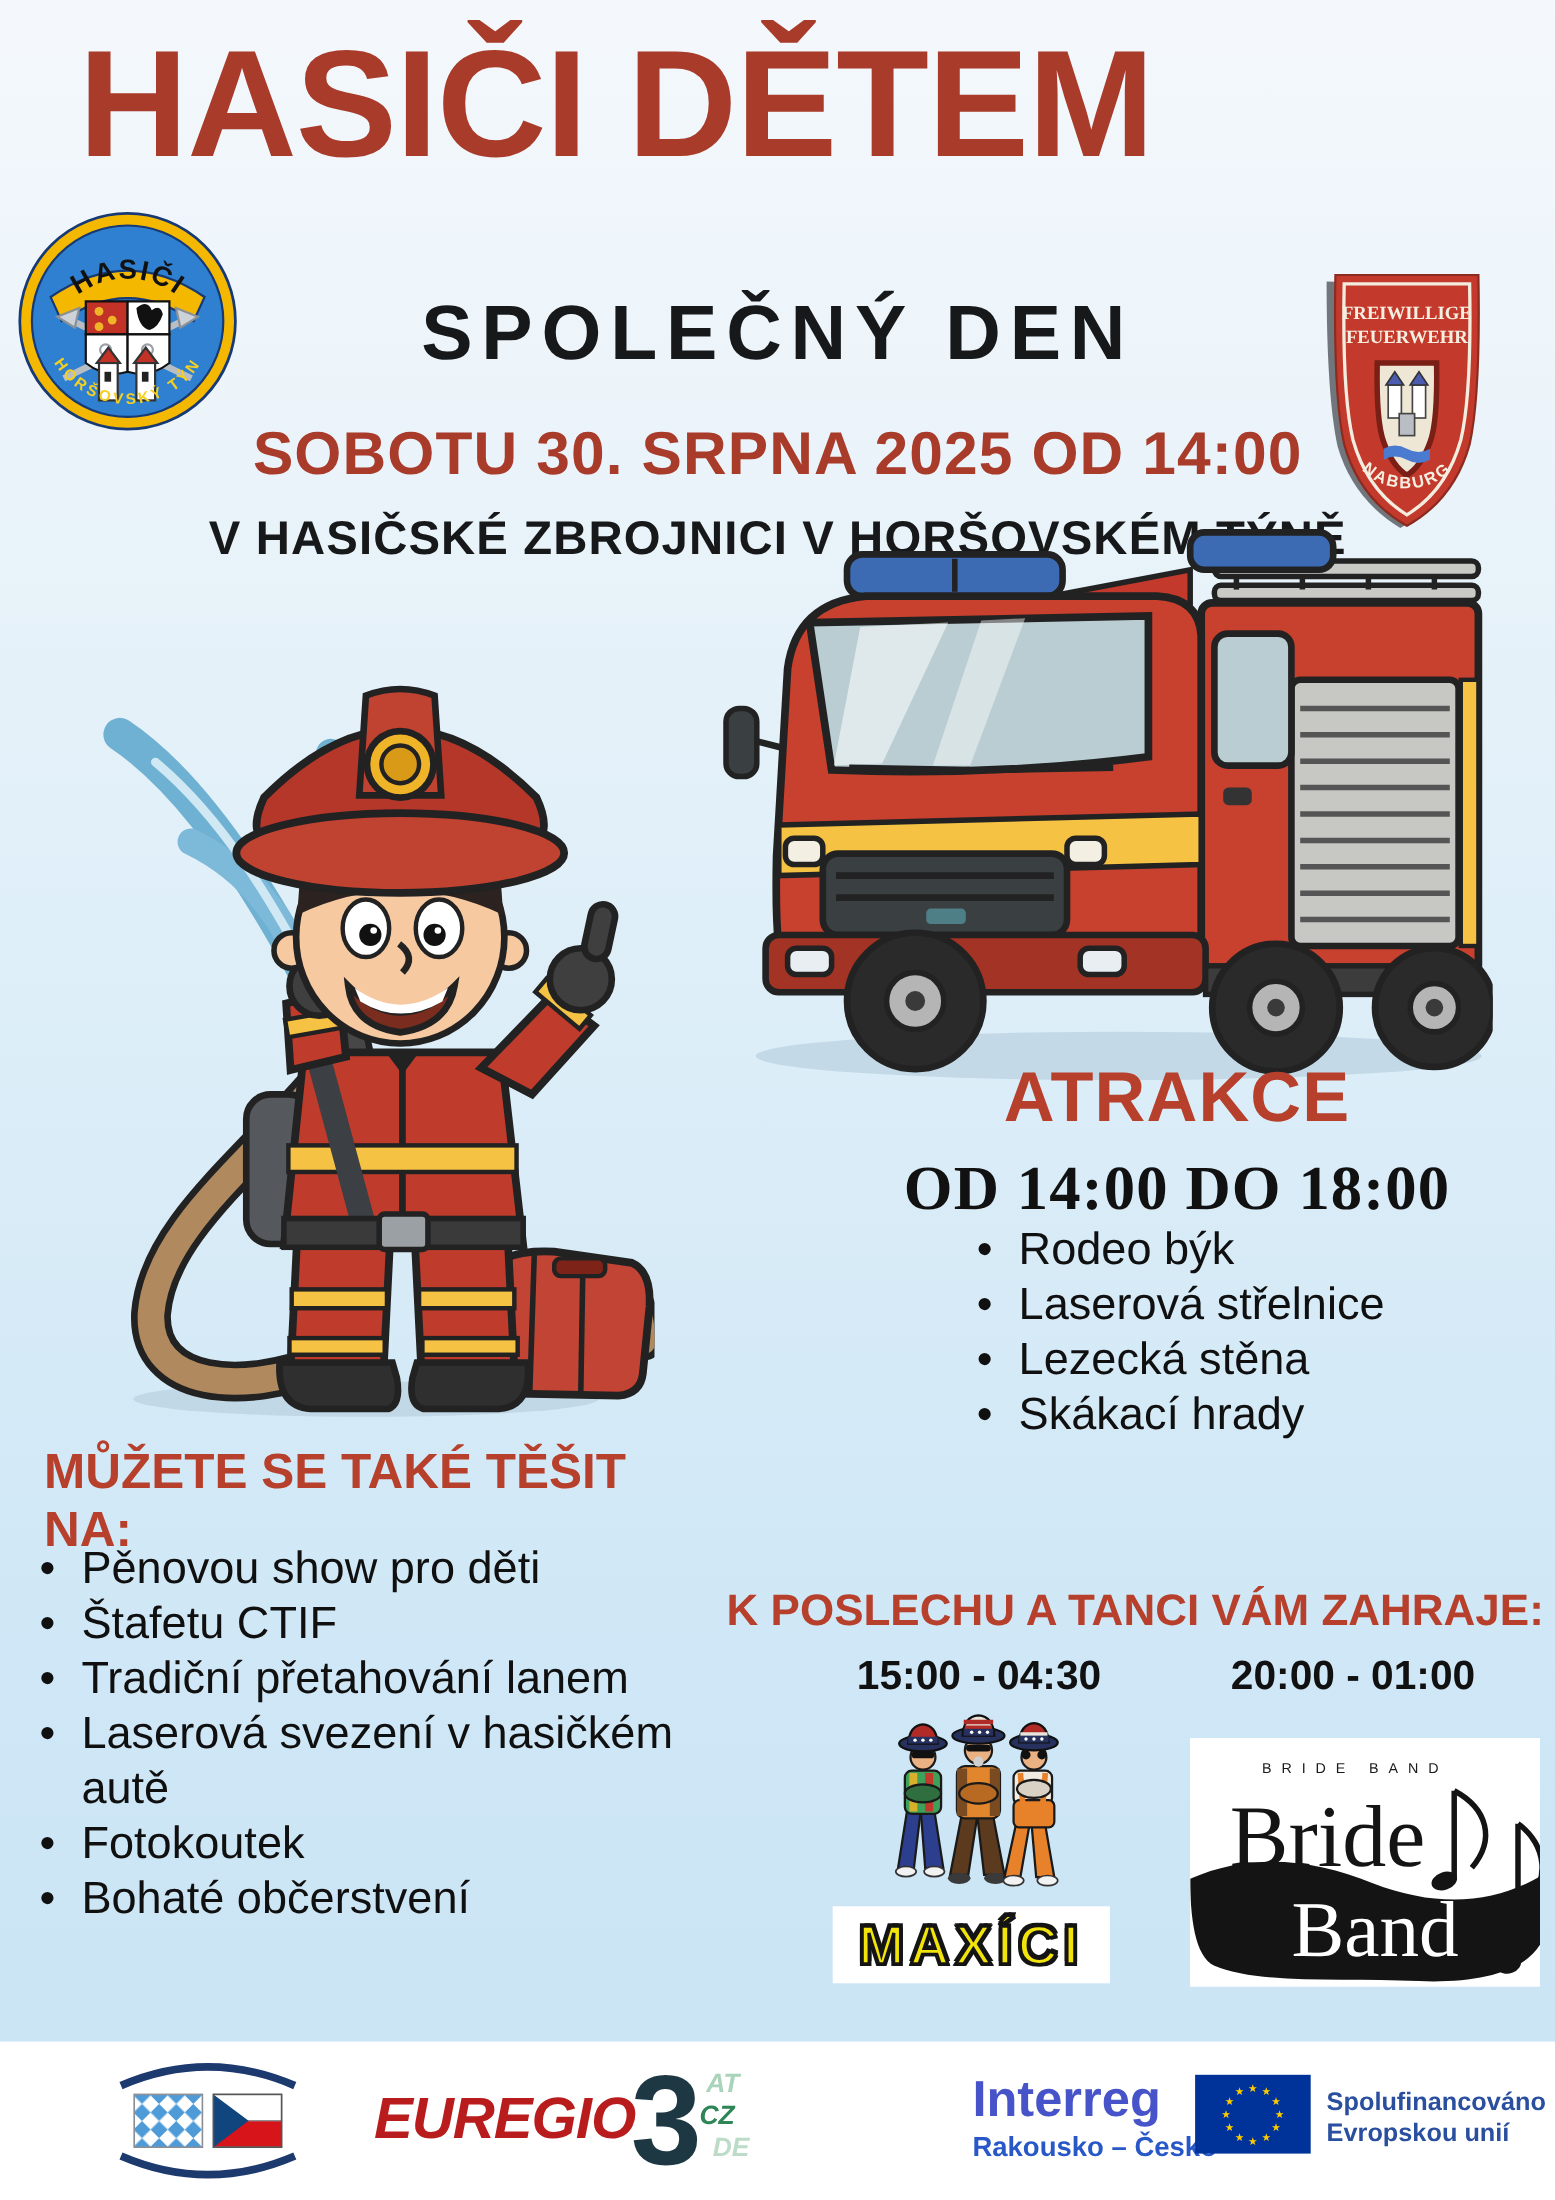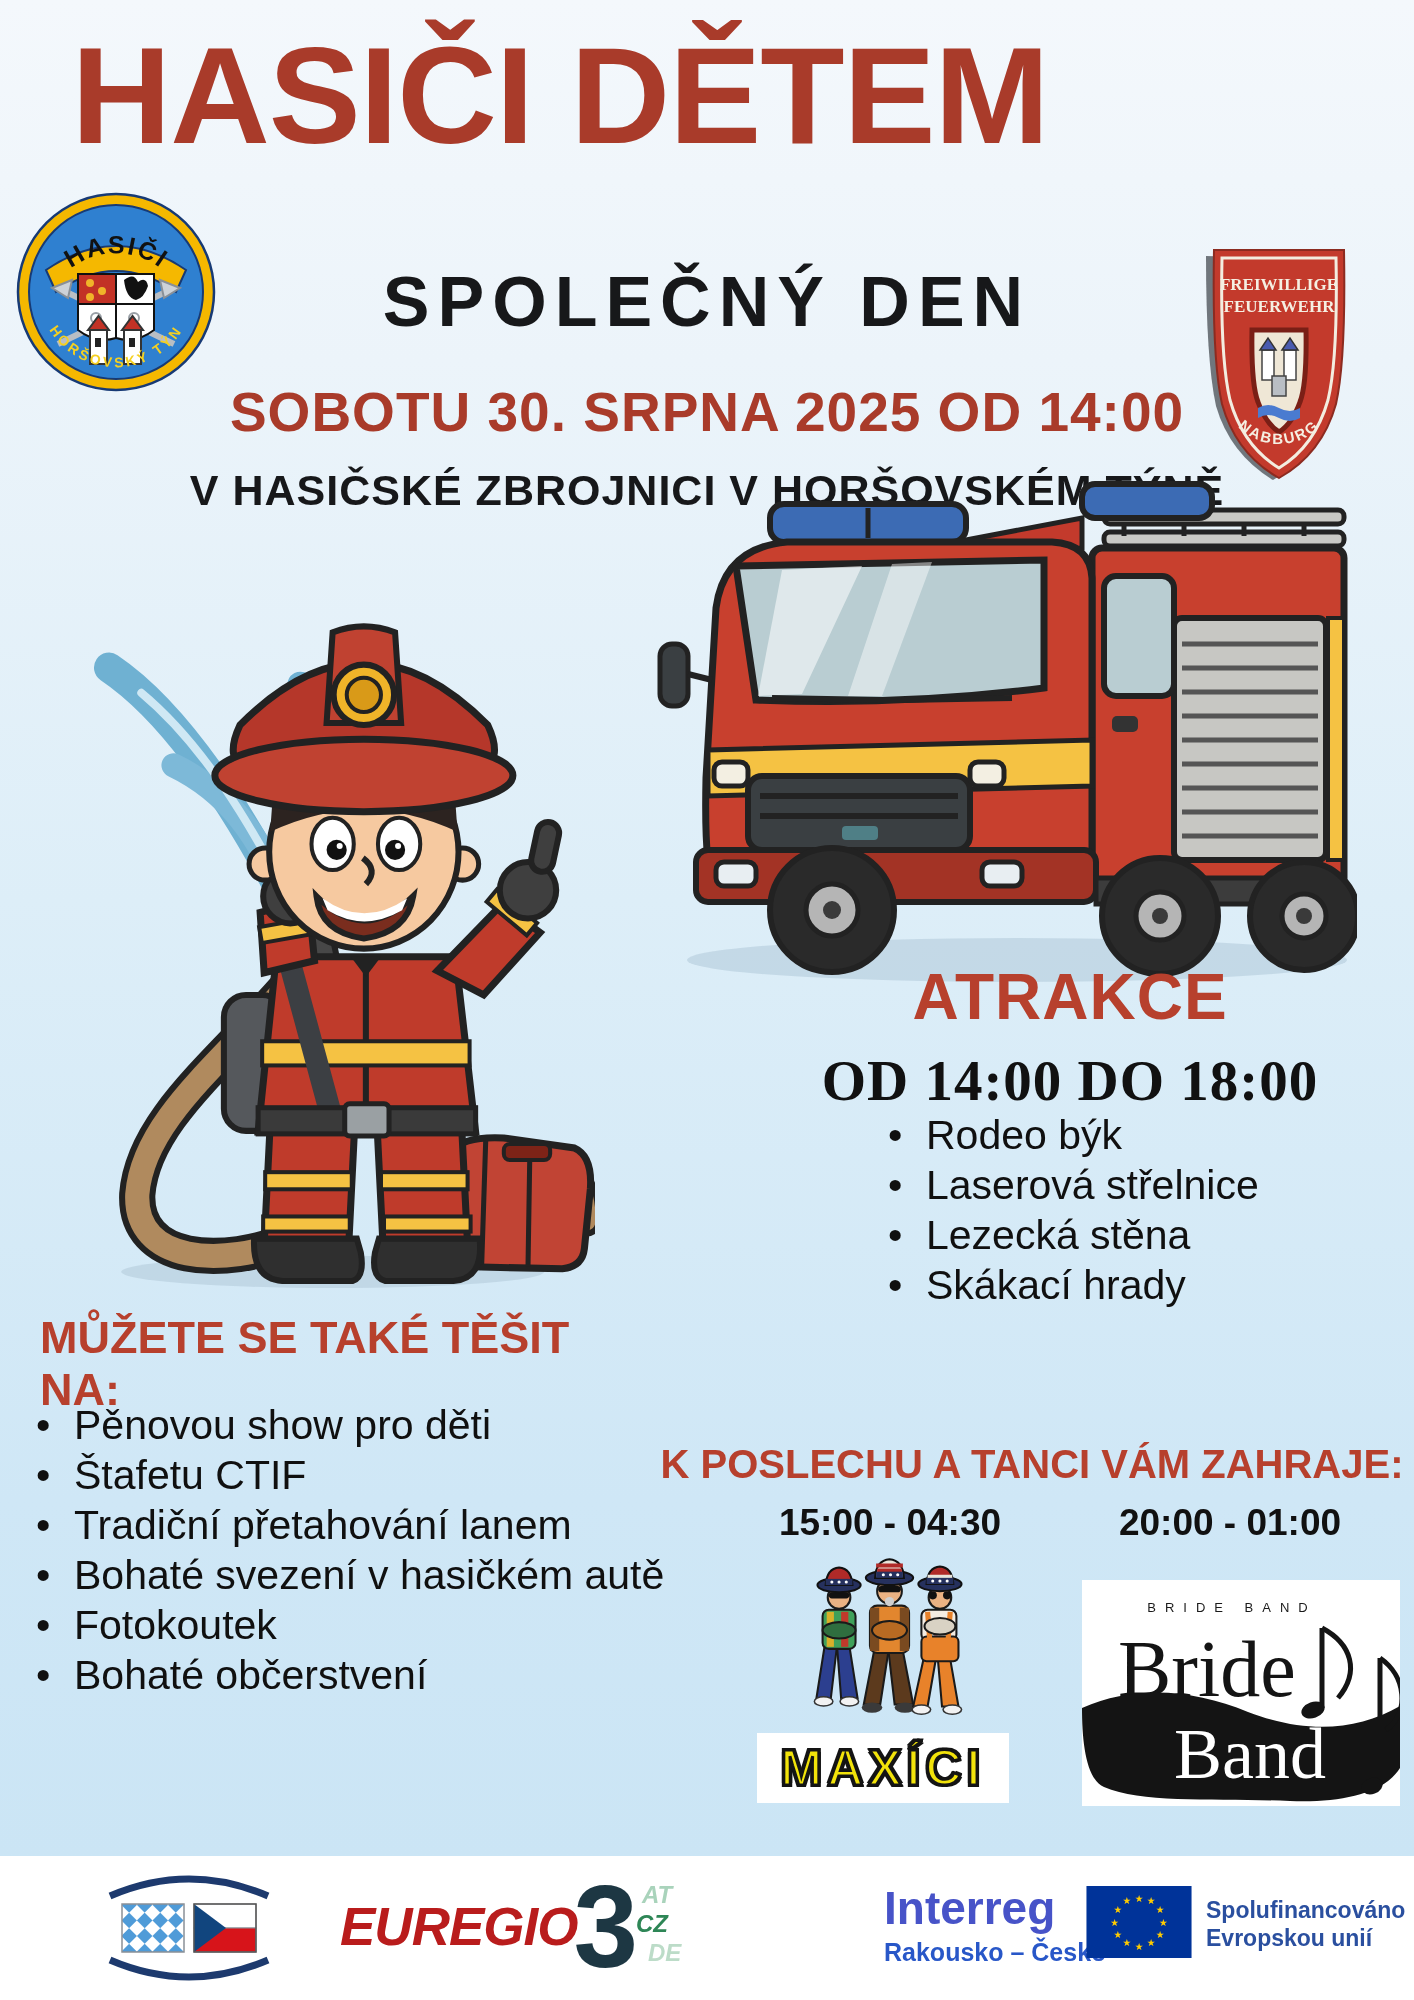--- a/index.html
+++ b/index.html
@@ -267,21 +267,21 @@
     <li>Laserová střelnice</li>
     <li>Lezecká stěna</li>
     <li>Skákací hrady</li>
   </ul>
 
   <div class="abs tesit-h">MŮŽETE SE TAKÉ TĚŠIT NA:</div>
   <ul class="abs blist tesit-list">
     <li>Pěnovou show pro děti</li>
     <li>Štafetu CTIF</li>
     <li>Tradiční přetahování lanem</li>
-    <li>Bohaté svezení v hasičkém autě</li>
+    <li>Laserová svezení v hasičkém autě</li>
     <li>Fotokoutek</li>
     <li>Bohaté občerstvení</li>
   </ul>
 
   <div class="abs music-h">K POSLECHU A TANCI VÁM ZAHRAJE:</div>
   <div class="abs slot slot1">15:00 - 04:30</div>
   <div class="abs slot slot2">20:00 - 01:00</div>
 
   <svg class="abs maxici-fig" viewBox="0 0 150 170">
     <g>

